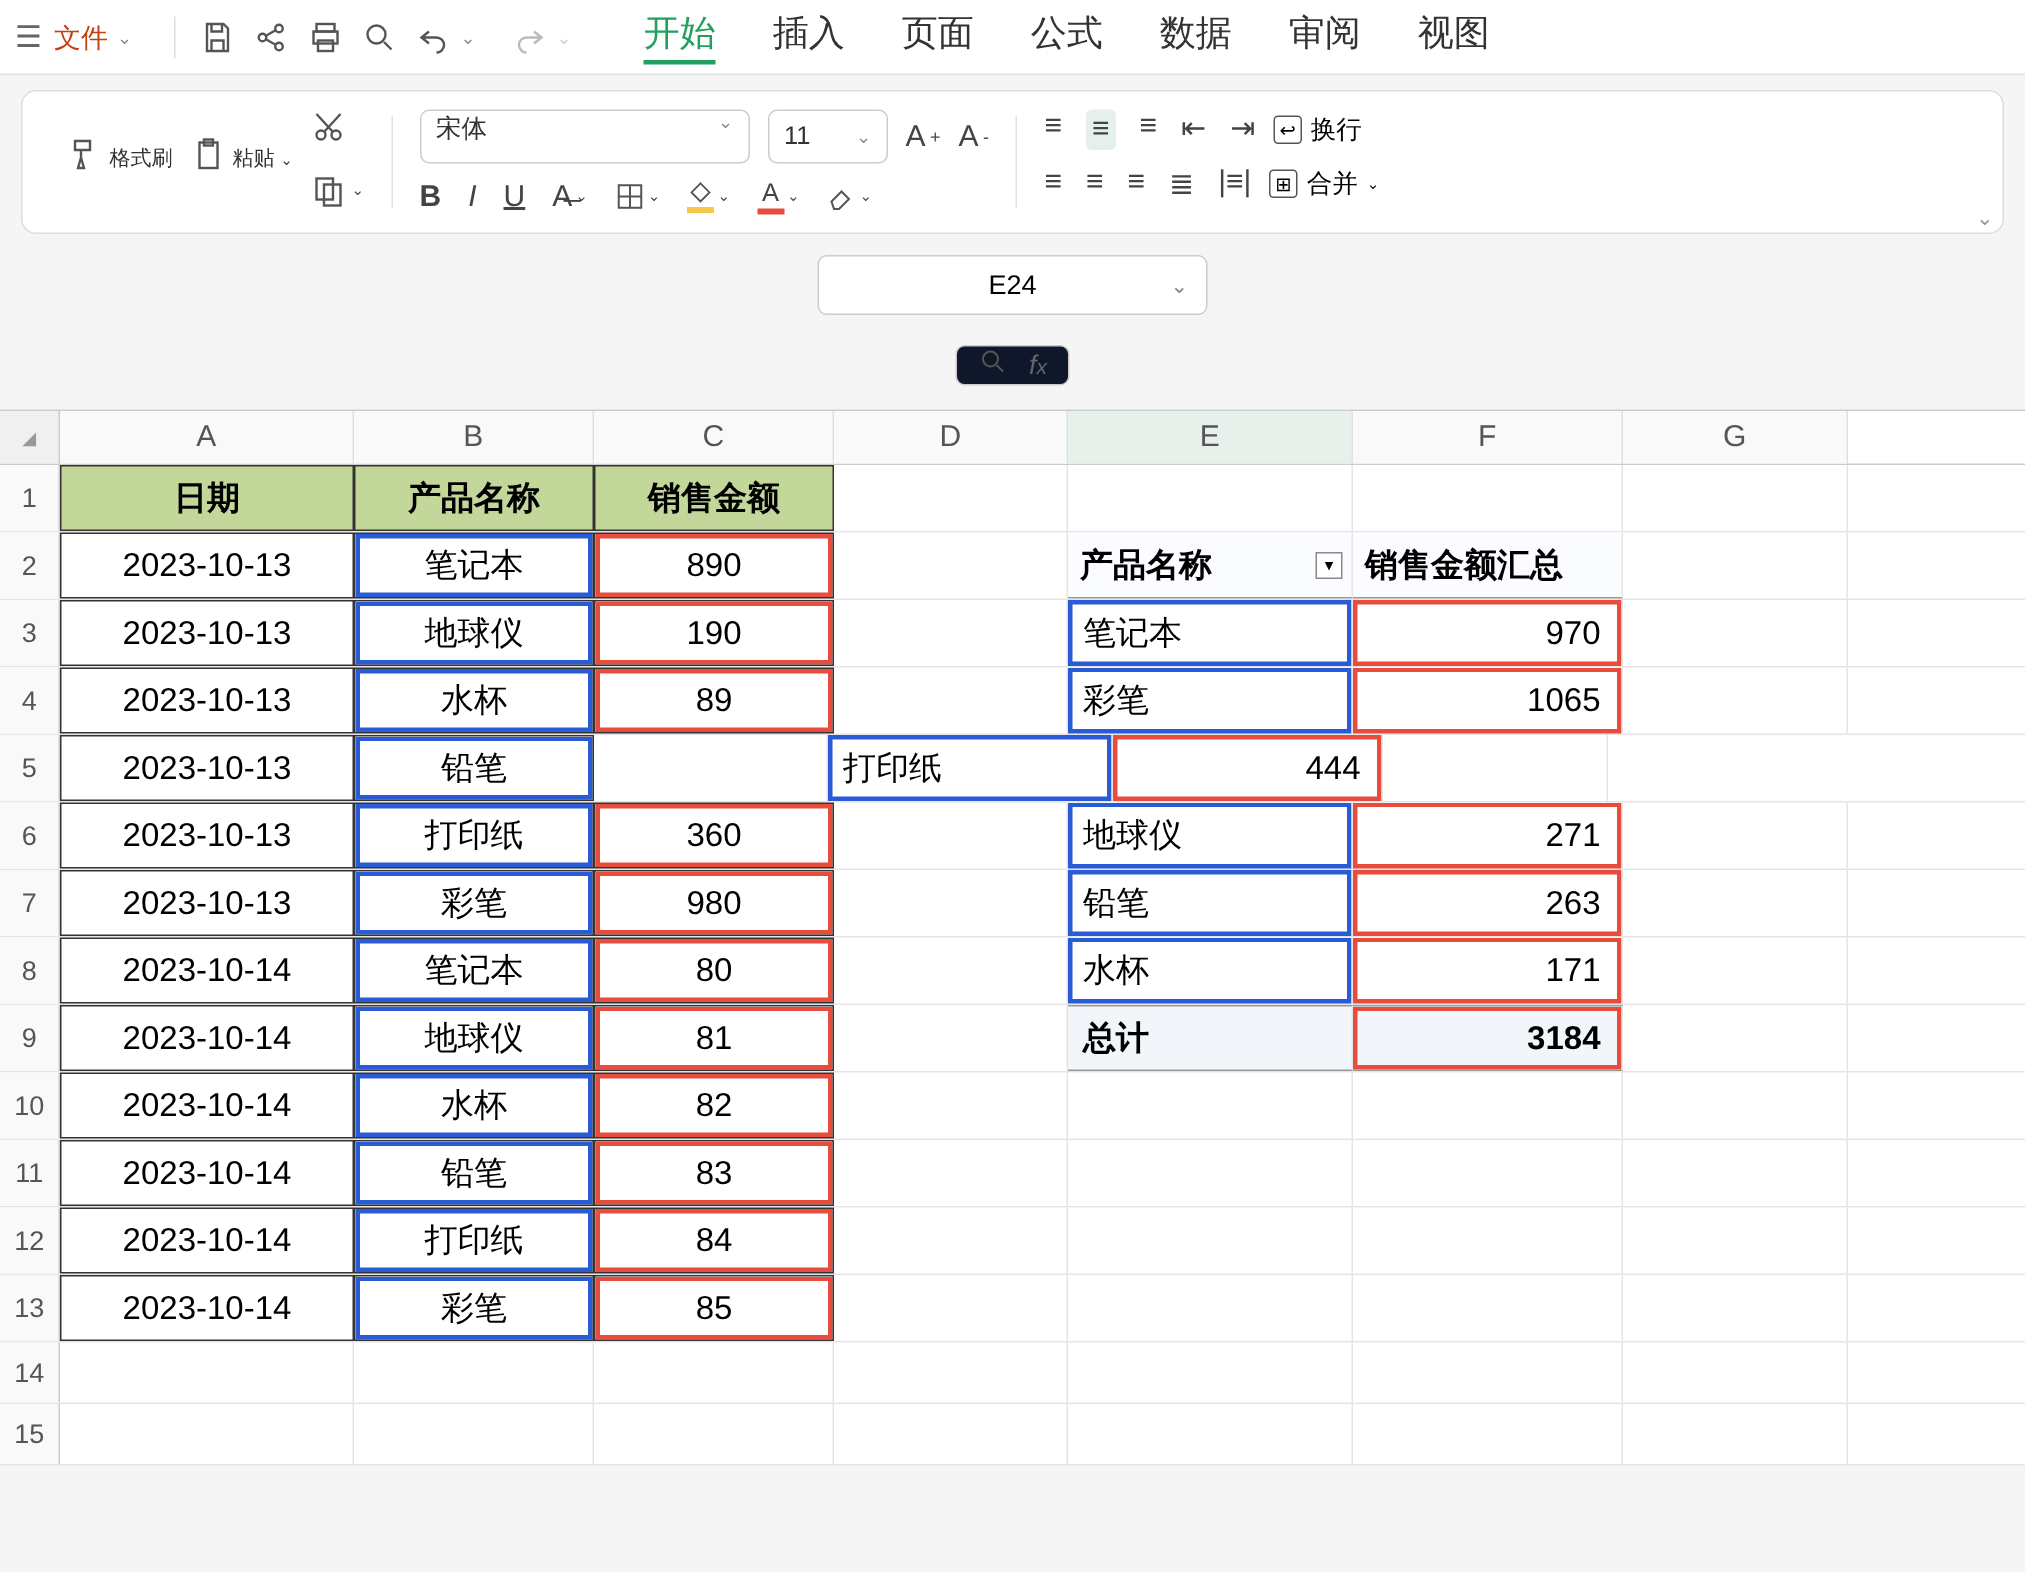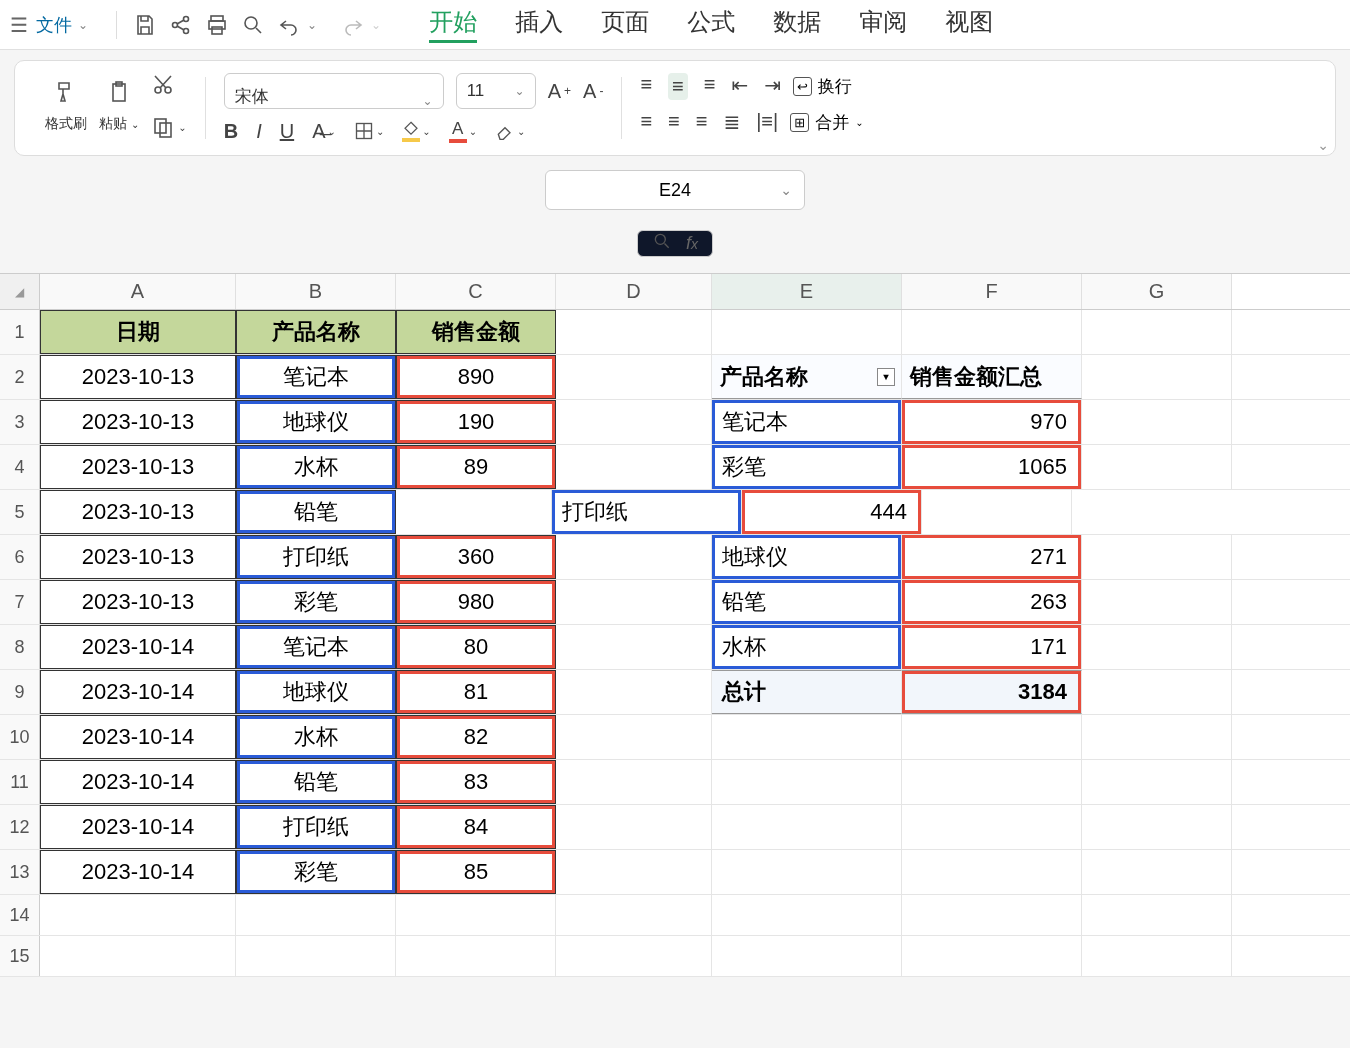--- a/index.html
+++ b/index.html
@@ -1,39 +1,39 @@
 <!DOCTYPE html>
 <html><head>
 <meta charset="utf-8">
 <style>
   * { box-sizing: border-box; margin: 0; padding: 0; font-family: "Microsoft YaHei", SimSun, sans-serif; }
   body { background: #f5f5f5; width: 1350px; height: 1048px; overflow: hidden; }
   
   
   .menubar { background: #fff; height: 50px; display: flex; align-items: center; padding: 0 10px; border-bottom: 1px solid #e0e0e0; }
   .menubar .hamburger { font-size: 20px; margin-right: 8px; color: #666; }
-  .menubar .file-menu { font-size: 18px; color: #0369a1; margin-right: 6px; }
+  .menubar .file-menu { font-size: 18px; color: #c2410c; margin-right: 6px; }
   .menubar .chev { font-size: 12px; color: #888; margin-right: 18px; }
   .menubar .msep { width: 1px; height: 28px; background: #ddd; margin: 0 10px; }
   .menubar .qicon { width: 36px; height: 36px; display: flex; align-items: center; justify-content: center; font-size: 20px; color: #555; }
   .menubar .tabs { display: flex; gap: 38px; margin-left: 30px; font-size: 24px; color: #333; }
   .menubar .tab.active { color: #22a05f; border-bottom: 3px solid #22a05f; padding-bottom: 2px; font-weight: 500; }
   
   
   .ribbon-wrap { padding: 10px 14px 0 14px; background: #f5f5f5; }
   .ribbon { background: #fff; border: 1px solid #ddd; border-radius: 10px; display: flex; padding: 12px 16px; position: relative; align-items: stretch; }
   .ribbon .collapse-mark { position: absolute; right: 6px; bottom: 2px; font-size: 14px; color: #999; }
   .rgroup { display: flex; flex-direction: column; gap: 10px; padding: 0 14px; }
   .rsep { width: 1px; background: #e0e0e0; margin: 4px 4px; }
-  .ricon { display: flex; flex-direction: column; align-items: center; gap: 4px; font-size: 14px; color: #333; }
+  .ricon { display: flex; flex-direction: row; align-items: center; gap: 4px; font-size: 14px; color: #333; }
   .ricon .glyph { font-size: 26px; color: #444; }
   .inline-row { display: flex; align-items: center; gap: 12px; }
   .inline-row .g { font-size: 22px; color: #444; display: flex; align-items: center; gap: 3px; }
   .inline-row .g .sm { font-size: 10px; }
-  .font-sel { border: 1px solid #ccc; border-radius: 6px; height: 36px; width: 220px; display: flex; align-items: flex-end; padding: 0 10px; justify-content: space-between; font-size: 17px; color: #333; }
+  .font-sel { border: 1px solid #ccc; border-radius: 6px; height: 36px; width: 220px; display: flex; align-items: flex-start; padding: 0 10px; justify-content: space-between; font-size: 17px; color: #333; }
   .size-sel { border: 1px solid #ccc; border-radius: 6px; height: 36px; width: 80px; display: flex; align-items: center; padding: 0 10px; justify-content: space-between; font-size: 17px; color: #333; }
   .fmt-row { display: flex; align-items: center; gap: 18px; font-size: 20px; color: #444; }
   .fmt-row .it { font-style: italic; }
   .fmt-row .ul { text-decoration: underline; }
   .fmt-row .combo { display: flex; align-items: center; gap: 2px; }
   .fmt-row .sm { font-size: 10px; }
   .fill-swatch { width: 18px; height: 4px; background: #f6c94a; display: inline-block; }
   .font-swatch { width: 18px; height: 4px; background: #e74c3c; display: inline-block; }
   .align-grid { display: flex; gap: 16px; }
   .align-grid .cell { font-size: 20px; color: #444; }

